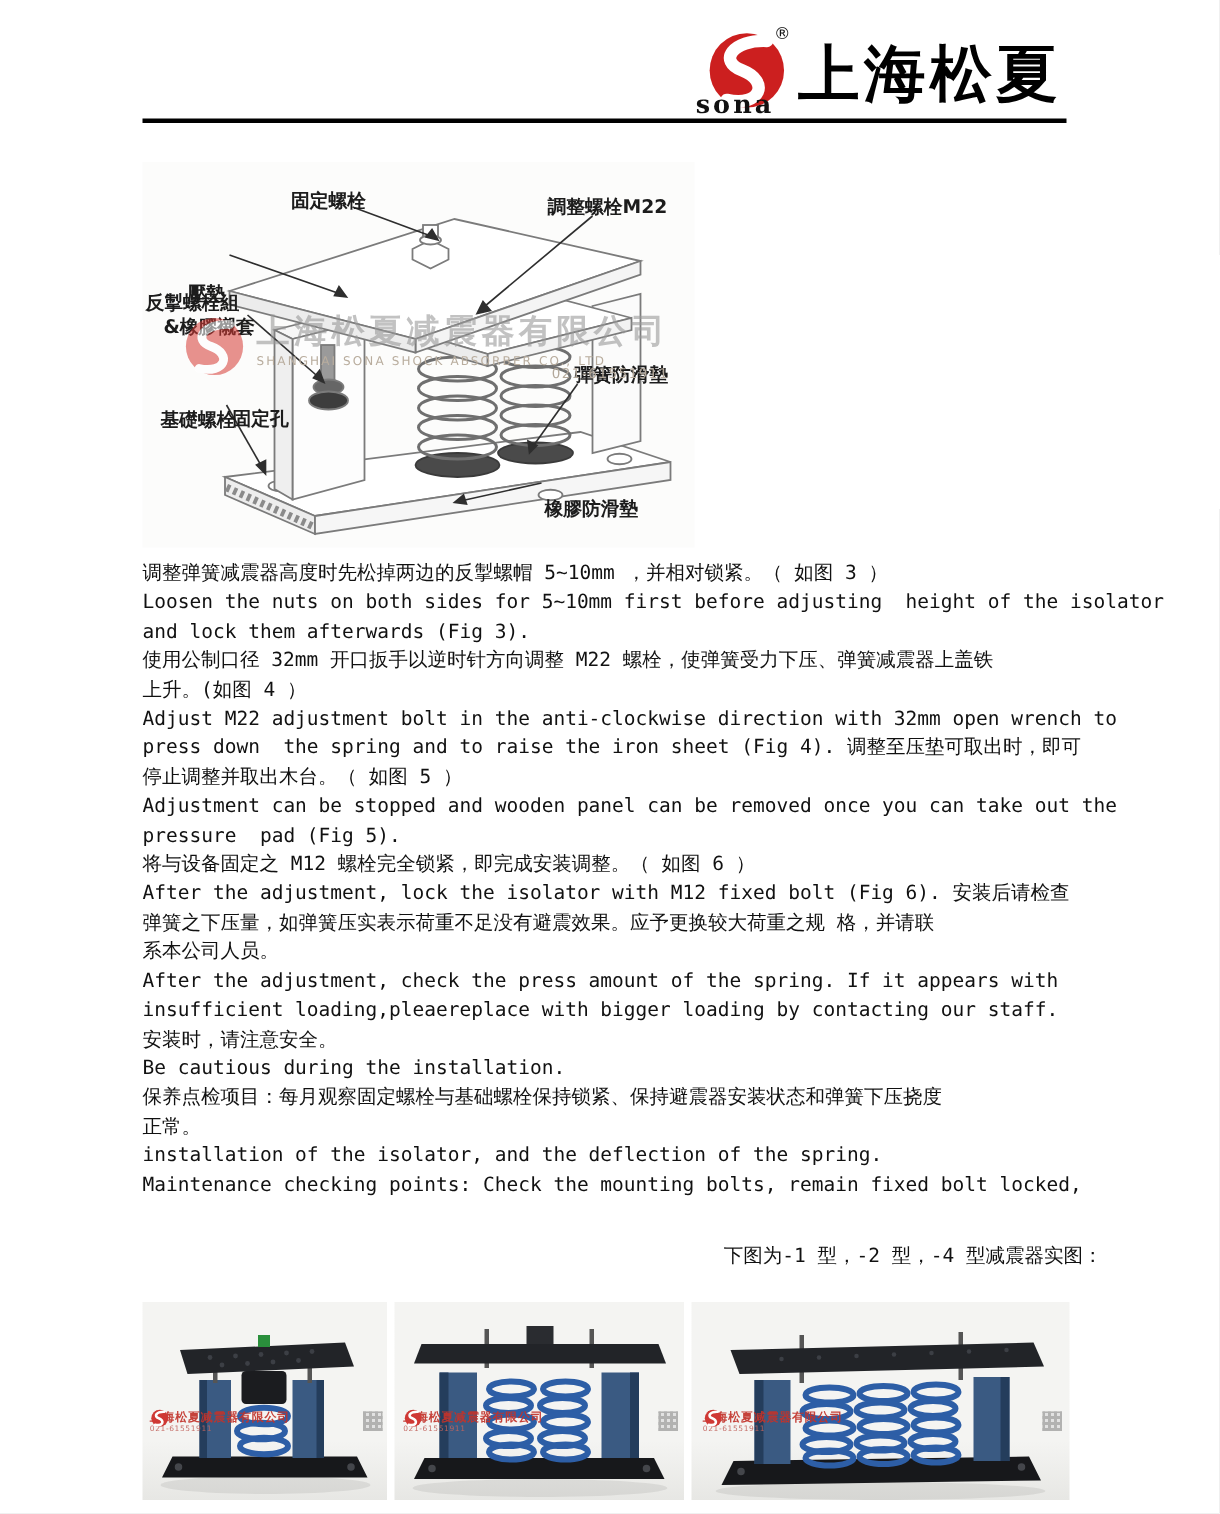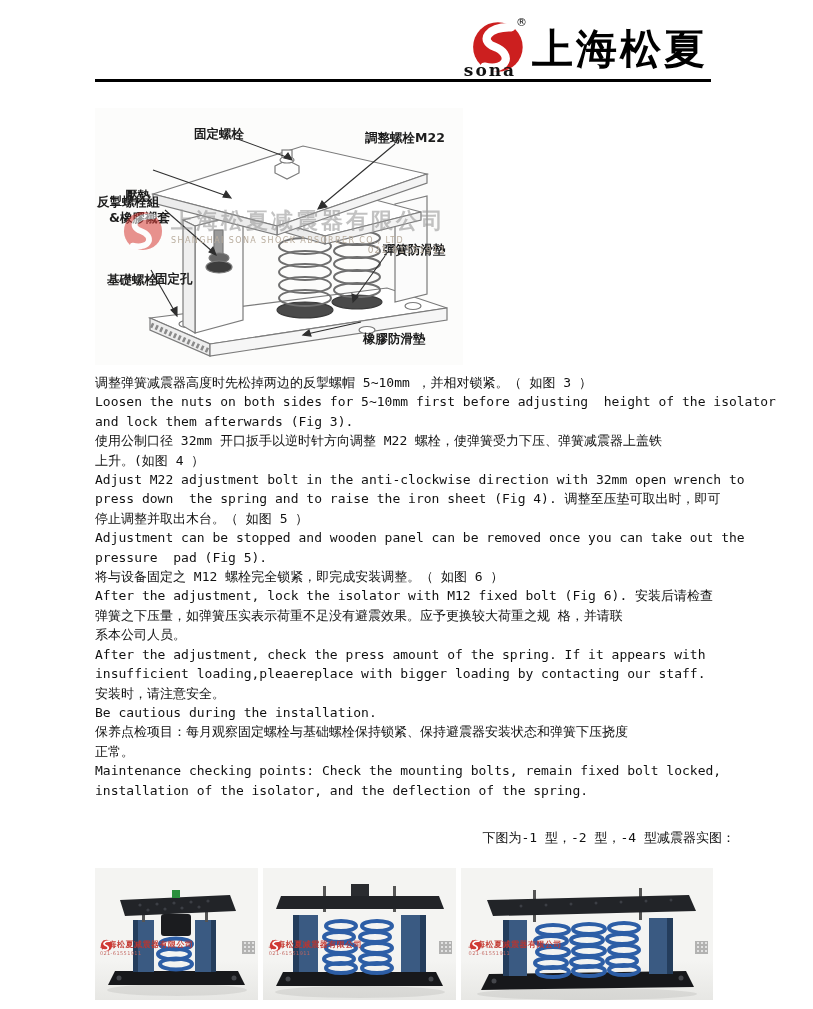--- a/index.html
+++ b/index.html
@@ -184,22 +184,22 @@
         <div class="text-line">弹簧之下压量，如弹簧压实表示荷重不足没有避震效果。应予更换较大荷重之规 格，并请联</div>
         <div class="text-line">系本公司人员。</div>
         <div class="text-line">After the adjustment, check the press amount of the spring. If it appears with</div>
         <div class="text-line">insufficient loading,pleaereplace with bigger loading by contacting our staff.</div>
         <div class="text-line">安装时，请注意安全。</div>
         <div class="text-line">Be cautious during the installation.</div>
       </div>
     <div class="maintenance-text">
         <div class="text-line">保养点检项目：每月观察固定螺栓与基础螺栓保持锁紧、保持避震器安装状态和弹簧下压挠度</div>
         <div class="text-line">正常。</div>
+        <div class="text-line">installation of the isolator, and the deflection of the spring.</div>
         <div class="text-line">Maintenance checking points: Check the mounting bolts, remain fixed bolt locked,</div>
-        <div class="text-line">installation of the isolator, and the deflection of the spring.</div>
       </div>
     <div class="photos-caption text-line">下图为-1 型，-2 型，-4 型减震器实图：</div>
   </div>
 
   <div class="photos">
 
     <div class="photo" style="width:163px">
       <svg width="163" height="132" viewBox="0 0 163 132">
         <ellipse cx="82" cy="122" rx="70" ry="6" fill="rgba(0,0,0,0.07)"></ellipse>
         <polygon points="20,103 143,103 150,117 13,117" fill="#17181b"></polygon>

